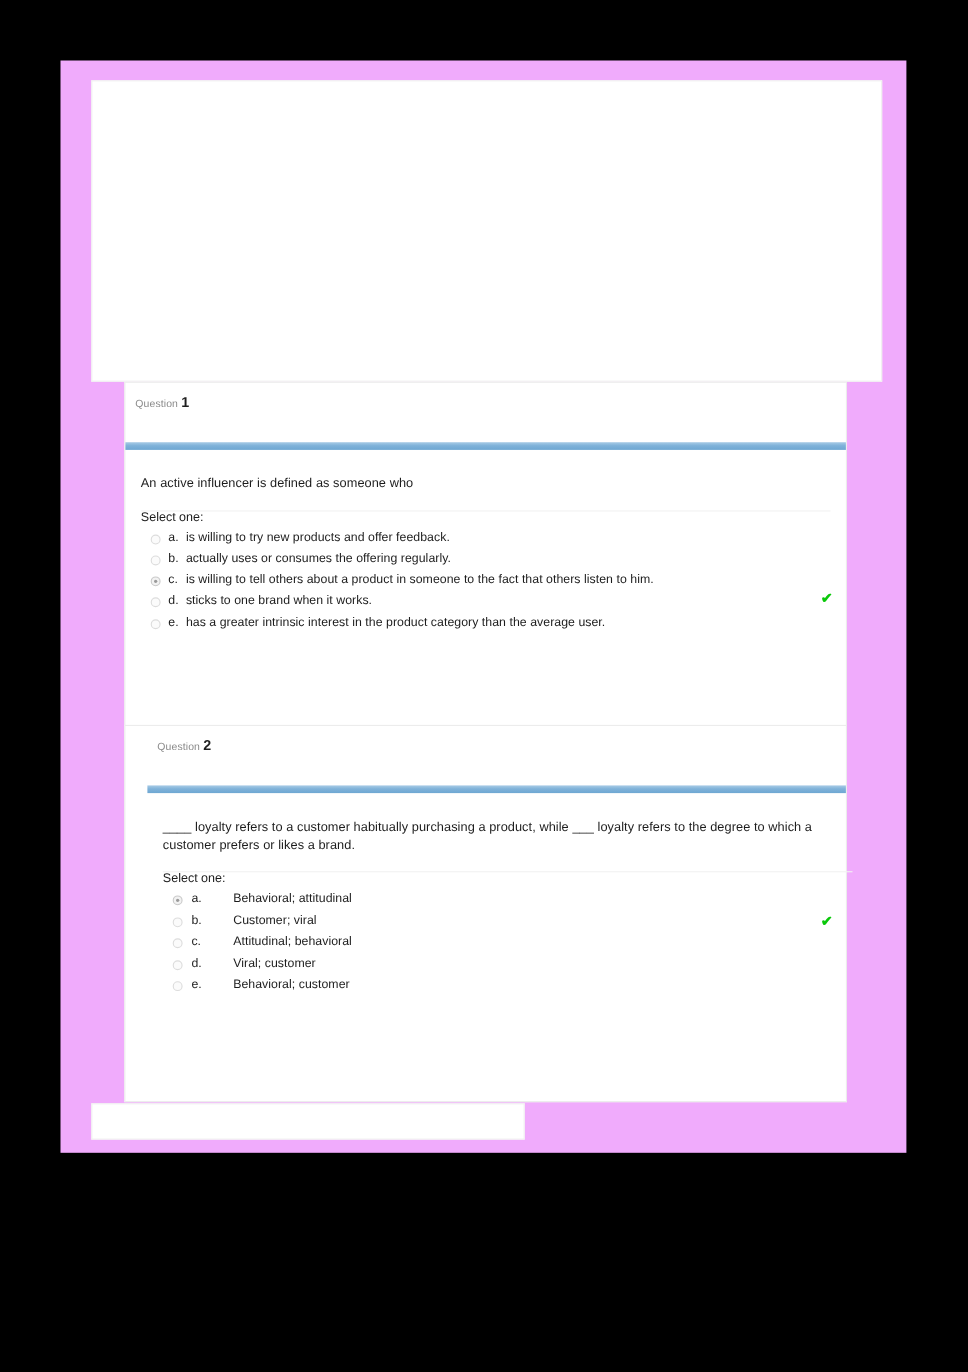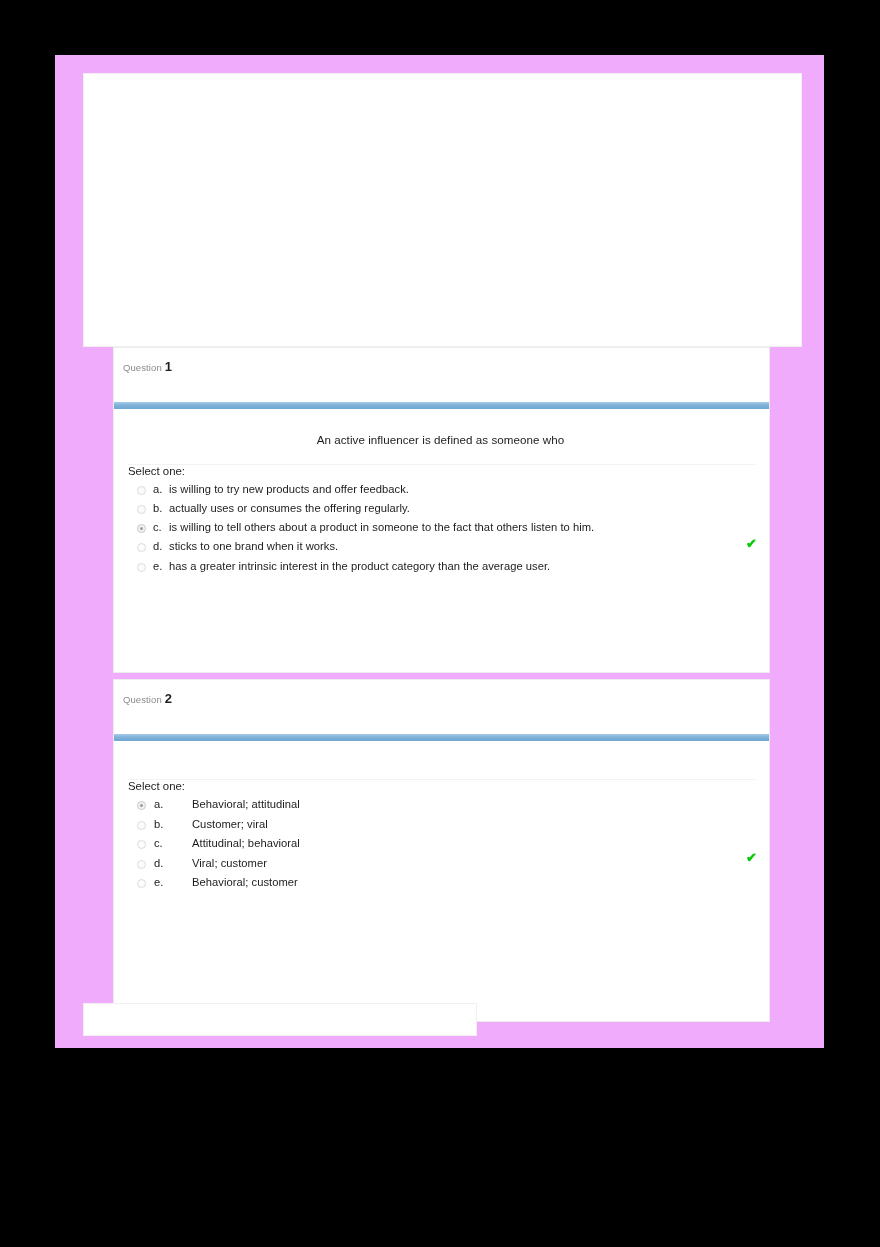--- a/index.html
+++ b/index.html
@@ -40,21 +40,21 @@
   
   .question-card {
     position: absolute;
     left: 58px;          
     width: 657px;
     background: #ffffff;
     border: 1px solid #ececec;
     box-sizing: border-box;
   }
   .question-card.q1 { top: 292px; height: 326px; }  
-  .question-card.q2 { top: 624px; height: 343px; }  
+  .question-card.q2 { top: 604px; height: 343px; padding-left: 20px; }  
 
   .question-header {
     height: 54px;
     position: relative;
     padding: 9px 0 0 9px;
     box-sizing: border-box;
   }
   .question-label {
     font-size: 9.5px;
     color: #8a8a8a;
@@ -75,21 +75,20 @@
 
   .question-body {
     padding: 23px 16px 0 14px;
   }
 
   .question-text {
     font-size: 11.6px;
     color: #1c1c1c;
     line-height: 16.5px;
     letter-spacing: .06px;
-    text-align: center;
   }
 
   .text-divider {
     margin-top: 15px;
     height: 1px;
     background: #f2f2f2;
     width: 627px;
   }
 
   .select-one {
@@ -220,20 +219,21 @@
     </div>
     <span class="check-icon">✔</span>
   </div>
 
   <div class="question-card q2">
     <div class="question-header">
       <span class="question-label">Question</span><span class="question-number">2</span>
     </div>
     <div class="blue-bar"></div>
     <div class="question-body">
+      <div class="question-text">____ loyalty refers to a customer habitually purchasing a product, while ___ loyalty refers to the degree to which a customer prefers or likes a brand.</div>
       <div class="text-divider"></div>
       <div class="select-one">Select one:</div>
       <ul class="answer-list">
         <li class="answer-row">
           <span class="radio checked"></span>
           <span class="answer-key">a.</span>
           <span class="answer-text">Behavioral; attitudinal</span>
         </li>
         <li class="answer-row">
           <span class="radio"></span>

